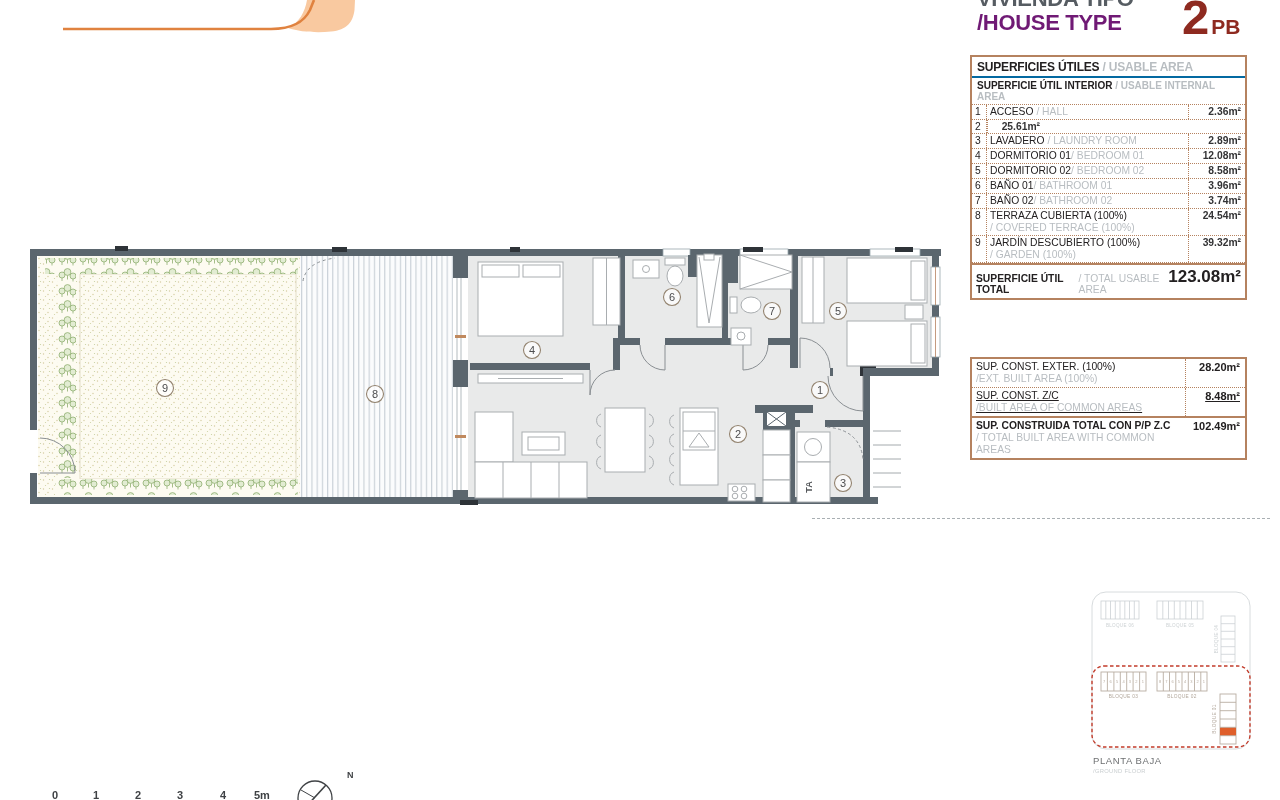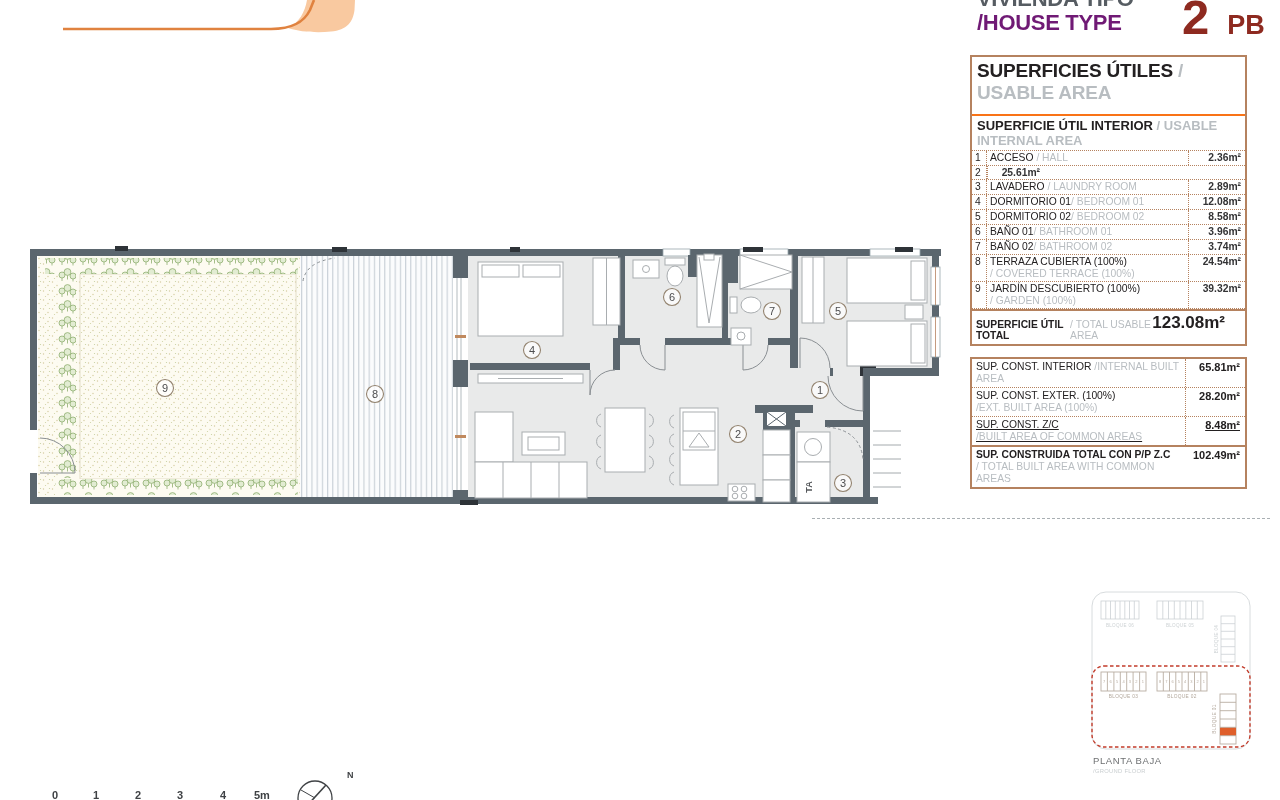--- a/index.html
+++ b/index.html
@@ -5,37 +5,37 @@
   html,body{margin:0;padding:0;}
   body{width:1280px;height:800px;position:relative;overflow:hidden;background:#ffffff;
        font-family:"Liberation Sans",sans-serif;-webkit-font-smoothing:antialiased;}
   
   .title-block{position:absolute;left:977px;top:-13px;font-weight:700;font-size:22px;
                letter-spacing:-0.3px;line-height:24px;}
   .title-es{color:#565c62;}
   .title-en{color:#701a75;}
   .type-badge{position:absolute;left:1182px;top:-7px;color:#8e2a20;display:flex;align-items:baseline;}
   .type-num{font-size:49px;font-weight:800;line-height:48px;}
-  .type-sfx{font-size:27px;font-weight:800;margin-left:18px;}
+  .type-sfx{font-size:21px;font-weight:800;margin-left:2px;}
   
   .atable{position:absolute;left:970px;width:277px;border:2px solid #b5825f;background:#fff;
           box-sizing:border-box;color:#232021;}
   #usable-table{top:55px;}
   #built-table{top:357px;}
-  .t-head{font-size:19px;font-weight:800;letter-spacing:-0.2px;padding:3px 5px 10px 5px;
-          border-bottom:2px solid #f97316;}
-  .t-sub{font-size:13px;font-weight:700;padding:2px 5px;border-bottom:1px dotted #b5825f;}
+  .t-head{font-size:12px;font-weight:800;letter-spacing:-0.2px;padding:3px 5px 2px 5px;
+          border-bottom:2px solid #0369a1;}
+  .t-sub{font-size:10px;font-weight:700;padding:2px 5px;border-bottom:1px dotted #b5825f;}
   .en{color:#b8bdc1;}
   .t-row{display:flex;align-items:stretch;border-bottom:1px dotted #b5825f;font-size:10.3px;}
   .t-row:last-of-type{border-bottom:none;}
   .t-num{width:15px;border-right:1px dotted #b5825f;padding:1px 0 1px 3px;box-sizing:border-box;}
   .t-nm{flex:1;padding:1px 3px;line-height:12px;}
   .t-val{width:57px;border-left:1px dotted #b5825f;text-align:right;padding:1px 4px 1px 0;
          box-sizing:border-box;font-weight:700;color:#333335;}
-  .t-total{display:flex;border-top:2px solid #b5825f;font-size:10.3px;padding:2px 20px 3px 4px;
+  .t-total{display:flex;border-top:2px solid #b5825f;font-size:10.3px;padding:2px 4px 3px 4px;
            align-items:baseline;}
   .t-total .es{font-weight:800;}
   .t-total-val{margin-left:auto;font-weight:800;font-size:17px;color:#232021;}
   .bt-row{display:flex;border-bottom:1px dotted #b5825f;font-size:10.3px;}
   .bt-nm{flex:1;padding:2px 4px;line-height:12px;}
   .bt-val{width:60px;text-align:right;border-left:1px dotted #b5825f;padding:2px 5px 2px 0;
           box-sizing:border-box;font-weight:800;font-size:11px;color:#232021;}
   .bt-total{display:flex;border-top:2px solid #b5825f;font-size:10.3px;}
   .bt-total .bt-nm .es{font-weight:800;}
   .bt-total .bt-val{border-left:none;}
@@ -130,24 +130,20 @@
 
   <div class="t-total">
     <span class="es">SUPERFICIE ÚTIL TOTAL</span>&nbsp;<span class="en">/ TOTAL USABLE AREA</span>
     <span class="t-total-val">123.08m²</span>
   </div>
 </div>
 
 <div class="atable" id="built-table">
 
   <div class="bt-row">
-      <div class="bt-nm"><span>SUP. CONST. INTERIOR</span> <span class="en">/INTERNAL BUILT AREA</span></div>
-      <div class="bt-val">65.81m²</div>
-    </div>
-  <div class="bt-row">
       <div class="bt-nm">
         <div>SUP. CONST. EXTER. (100%)</div>
         <div class="en">/EXT. BUILT AREA (100%)</div>
       </div>
       <div class="bt-val">28.20m²</div>
     </div>
   <div class="bt-row" style="border-bottom:none;text-decoration:underline;">
       <div class="bt-nm">
         <div>SUP. CONST. Z/C</div>
         <div class="en">/BUILT AREA OF COMMON AREAS</div>

